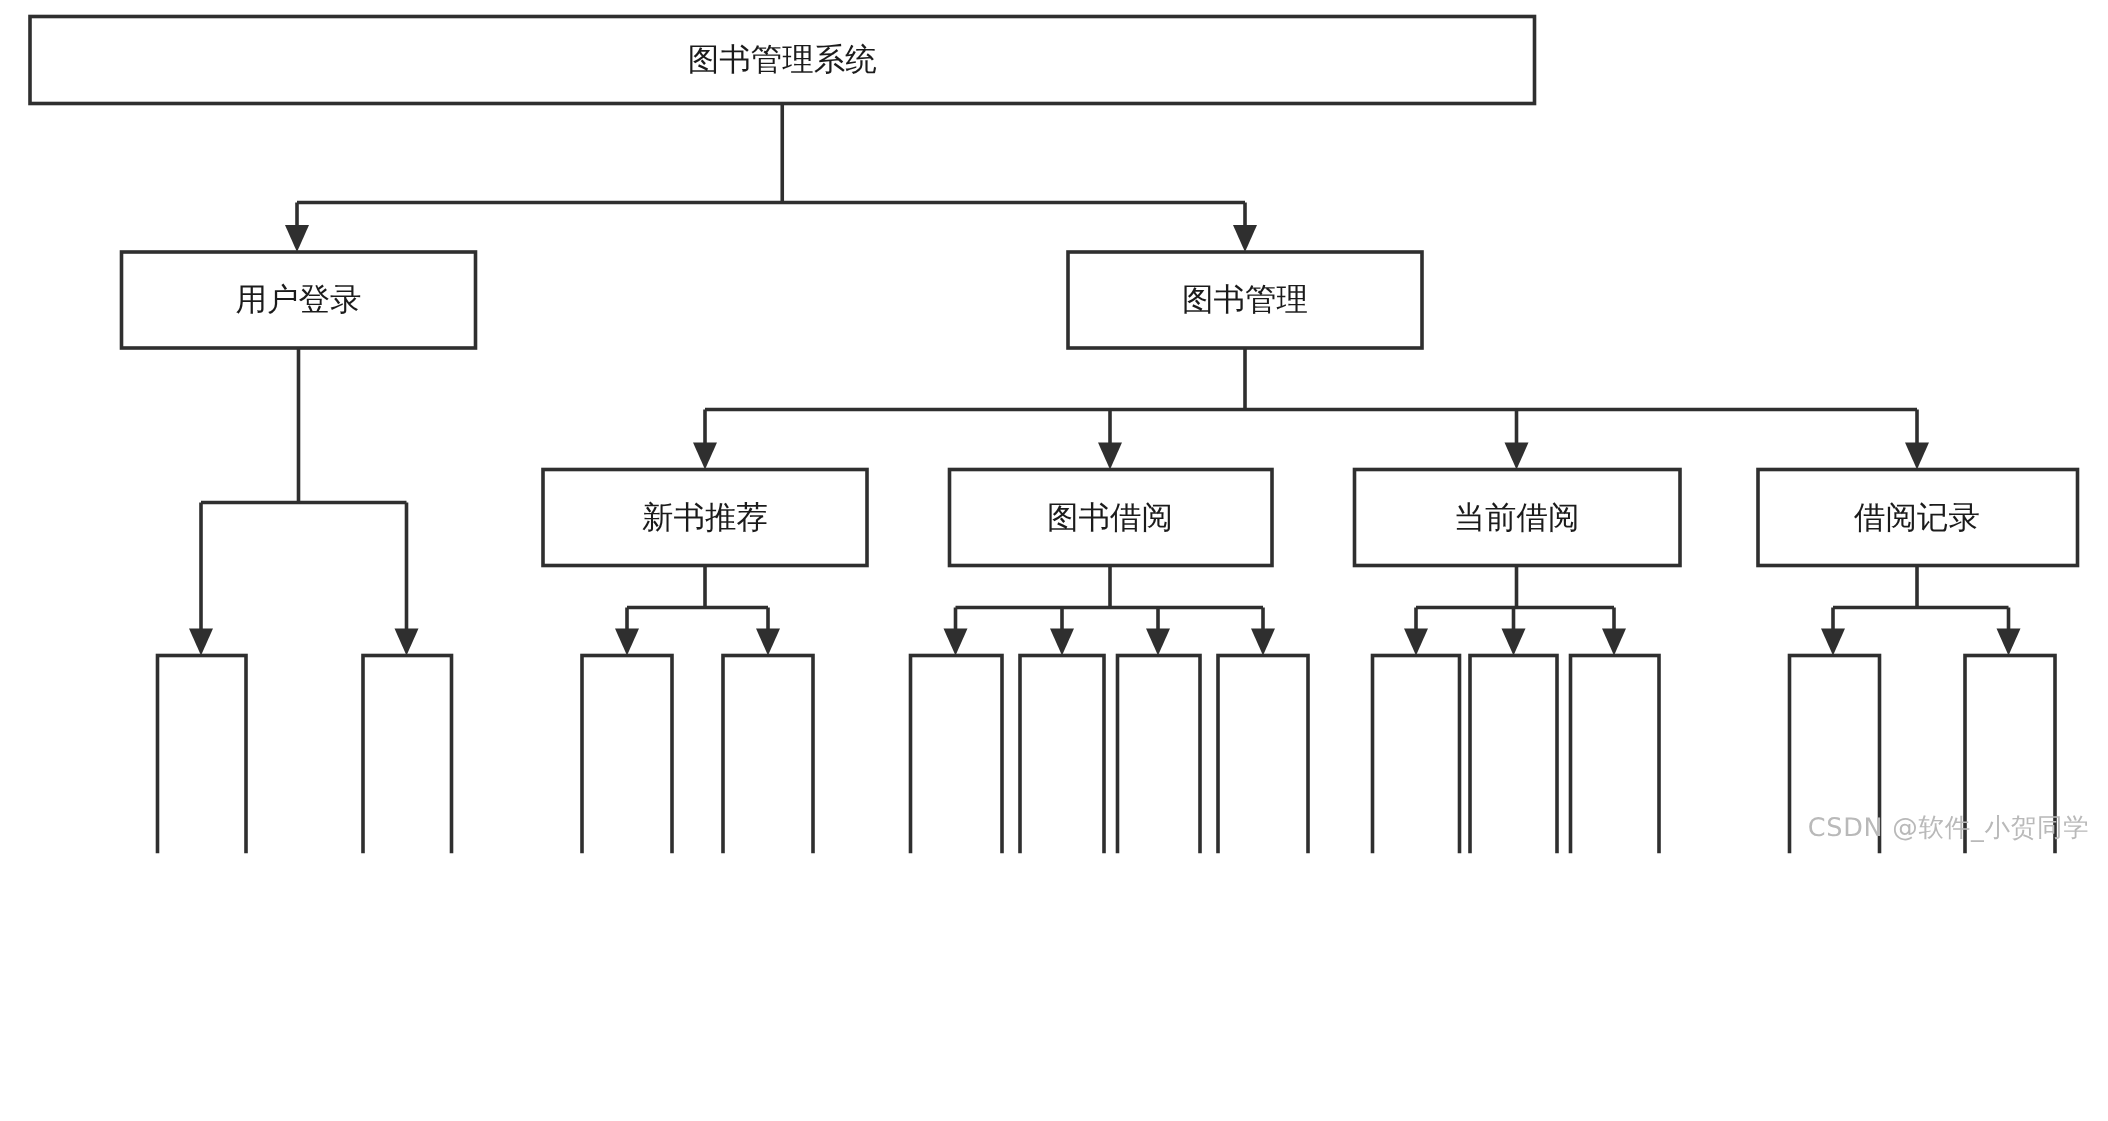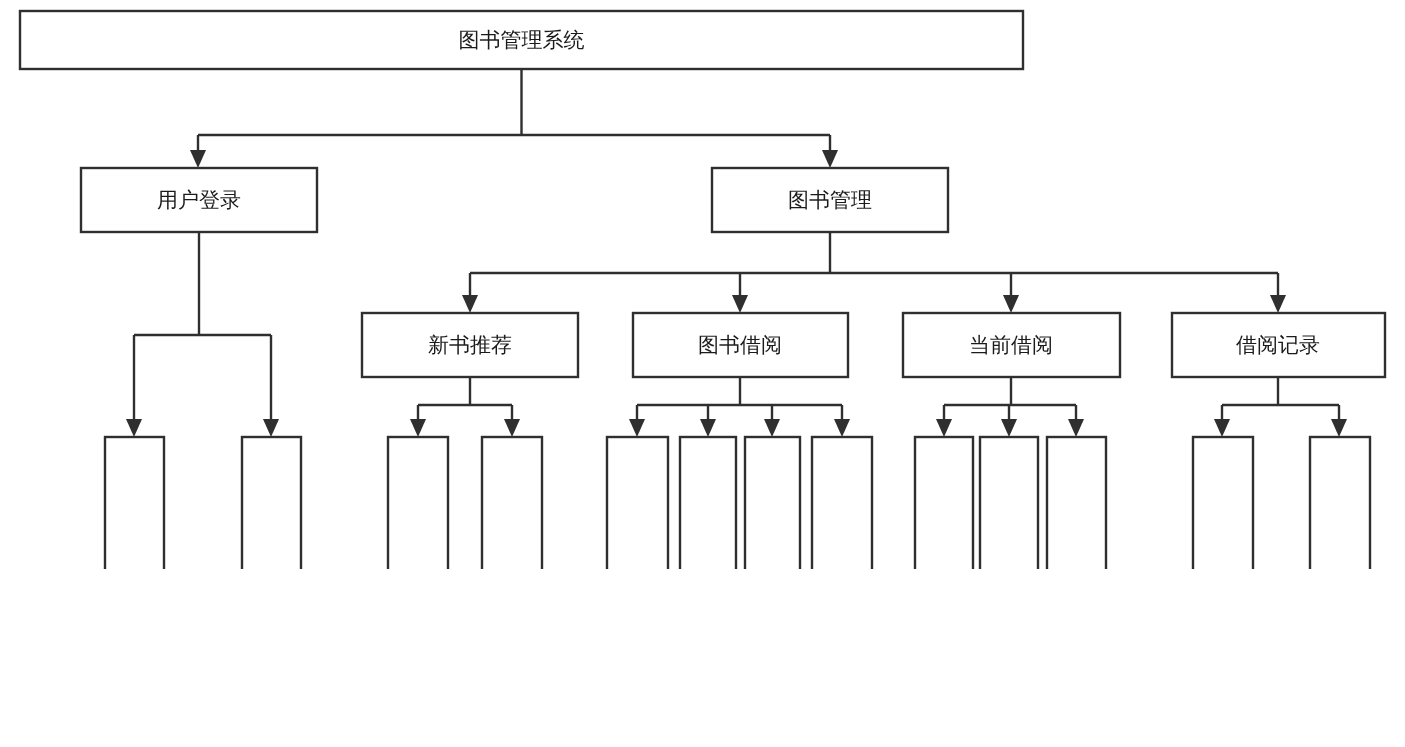--- a/index.html
+++ b/index.html
@@ -197,14 +197,15 @@
   <div class="vlabel" style="left:607px; top:469px; width:61px; height:260px;">查询图书</div>
   <div class="vlabel" style="left:680px; top:443px; width:56px; height:288px;">新增图书（管理员）</div>
   <div class="vlabel" style="left:745px; top:443px; width:55px; height:288px;">编辑图书（管理员）</div>
   <div class="vlabel" style="left:812px; top:469px; width:60px; height:260px;">借阅图书</div>
   <div class="vlabel" style="left:915px; top:469px; width:58px; height:260px;">查询图书</div>
   <div class="vlabel" style="left:980px; top:469px; width:58px; height:260px;">归还图书</div>
   <div class="vlabel" style="left:1047px; top:443px; width:59px; height:288px;">确认归还（管理员）</div>
   <div class="vlabel" style="left:1193px; top:455px; width:60px; height:274px;">新增借阅记录</div>
   <div class="vlabel" style="left:1310px; top:455px; width:60px; height:274px;">查询借阅记录</div>
 
+  <div class="watermark">CSDN @软件_小贺同学</div>
 
 </div>
 
 </body></html>

